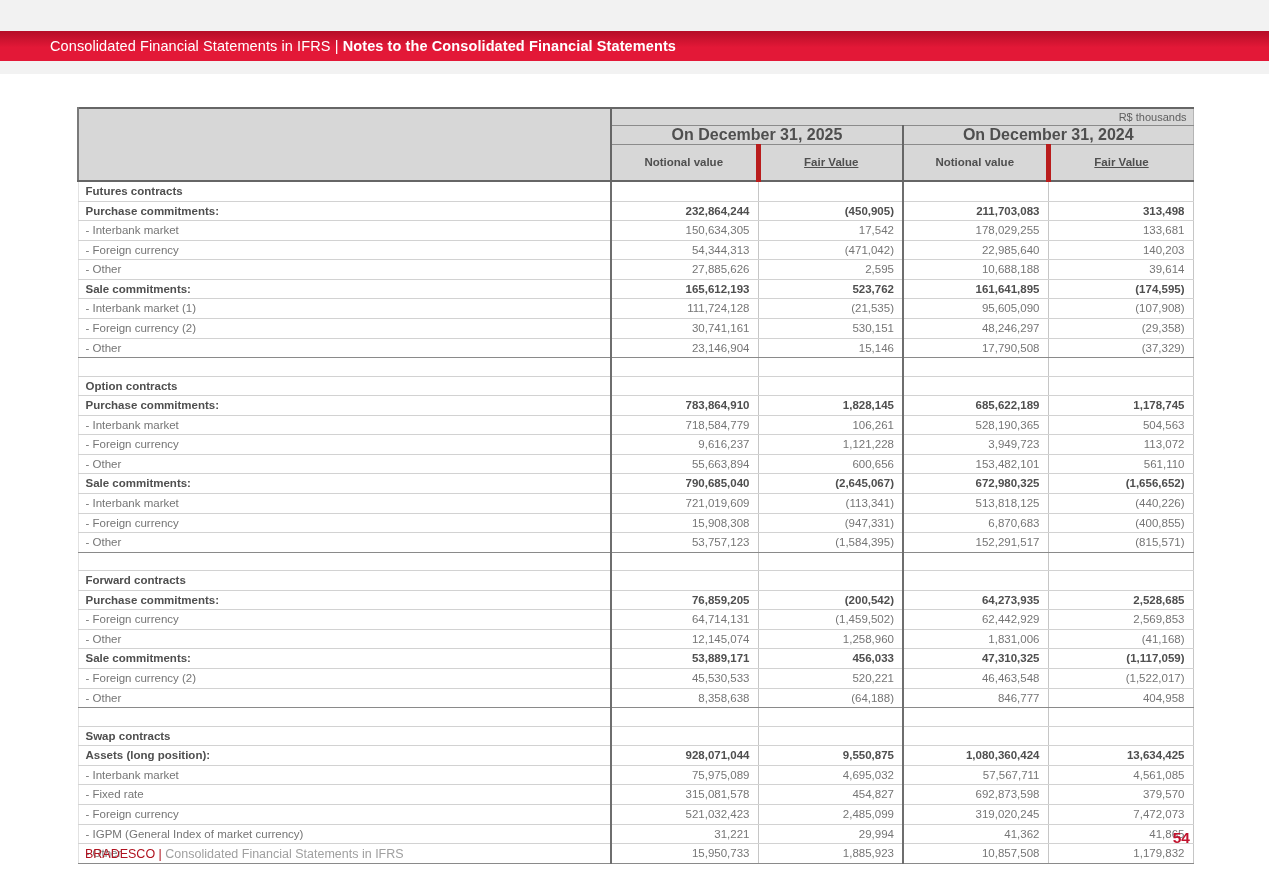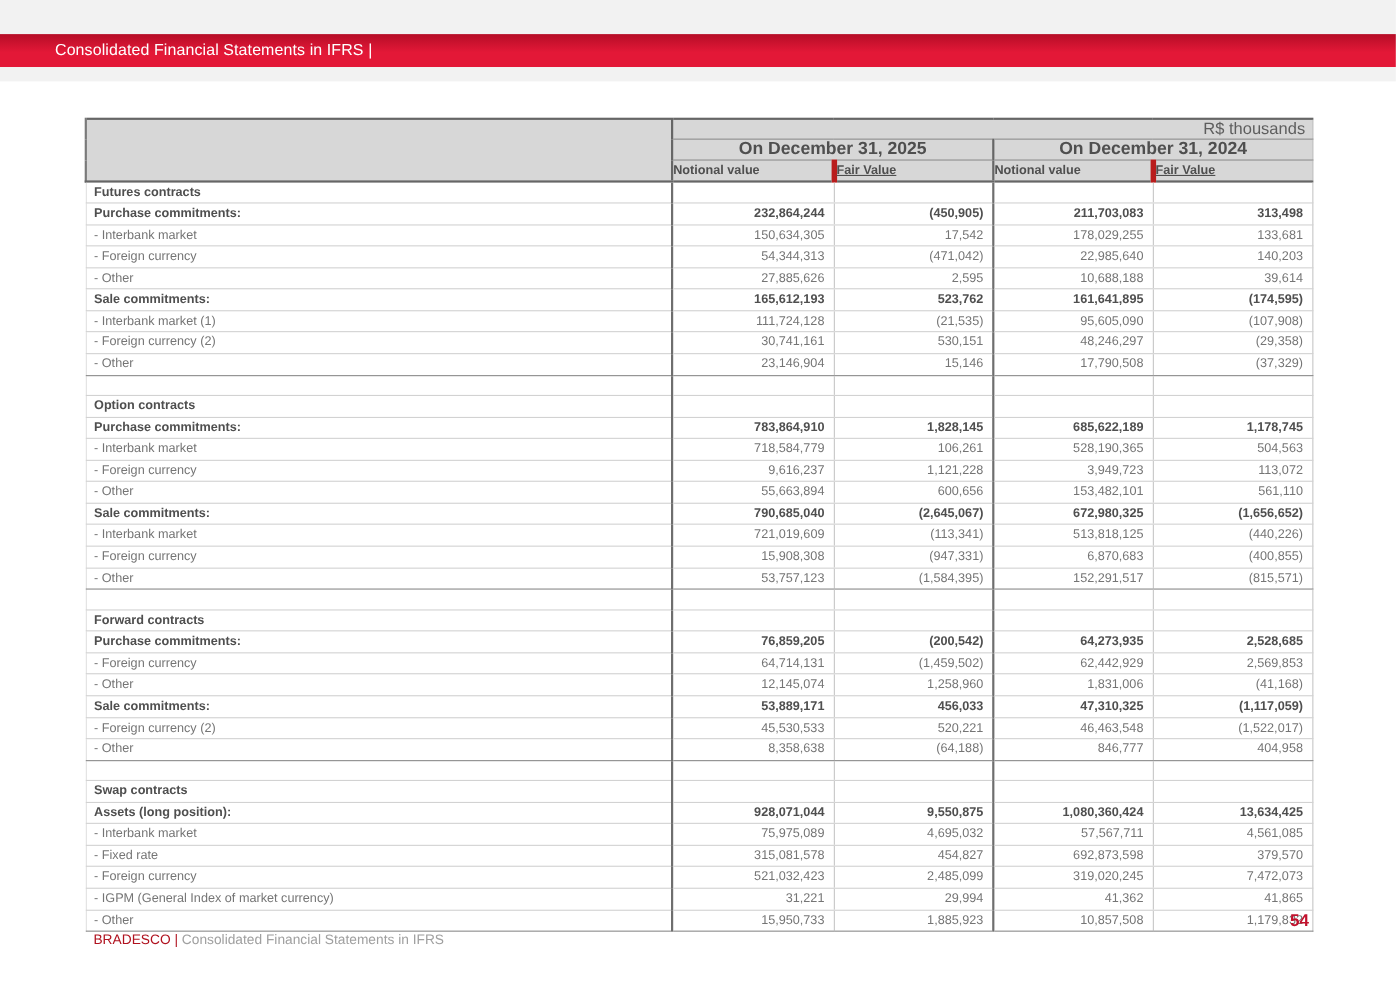--- a/index.html
+++ b/index.html
@@ -49,36 +49,37 @@
     font-weight: bold;
     padding: 0;
   }
   td.corner {
     border-left: 2px solid #7a7a7a;
     border-bottom: 2px solid #666666;
   }
   td.unit-cell {
     font-weight: normal;
     text-align: right;
-    font-size: 15px;
+    font-size: 11px;
     color: #5e5e5e;
     padding-right: 6px;
     height: 17px;
     border-left: 2px solid #666666;
     border-bottom: 1px solid #8b8b8b;
   }
   td.date-cell {
     text-align: center;
     height: 19px;
     font-size: 16px;
     border-left: 2px solid #666666;
     border-bottom: 1px solid #8b8b8b;
   }
   td.col-cell {
-    height: 19px;
+    text-align: center;
+    height: 37px;
     border-bottom: 2px solid #666666;
   }
   td.col-cell.dark-left { border-left: 2px solid #666666; }
   td.col-cell.light-left { border-left: 5px solid #b91c1c; text-decoration: underline; }
   td.col-cell.last, td.unit-cell, td.date-cell.last { border-right: 1px solid #b5b5b5; }
 
   tbody td {
     height: 18.56px;
     line-height: 18.56px;
     padding: 0;
@@ -116,21 +117,21 @@
     color: var(--page-red, #c2122d);
     margin-left: 20px;
   }
 </style>
 </head>
 <body>
 
 <div class="top-strip"></div>
 
 <div class="title-bar">
-  <span>Consolidated Financial Statements in IFRS</span><span> | </span>
+  <span>Consolidated Financial Statements in IFRS</span><span> | </span><span class="bold">Notes to the Consolidated Financial Statements</span>
 </div>
 
 <div class="sub-strip"></div>
 
 <table class="fin-table">
   <colgroup>
     <col style="width:533px">
     <col style="width:147px">
     <col style="width:145px">
     <col style="width:145px">

